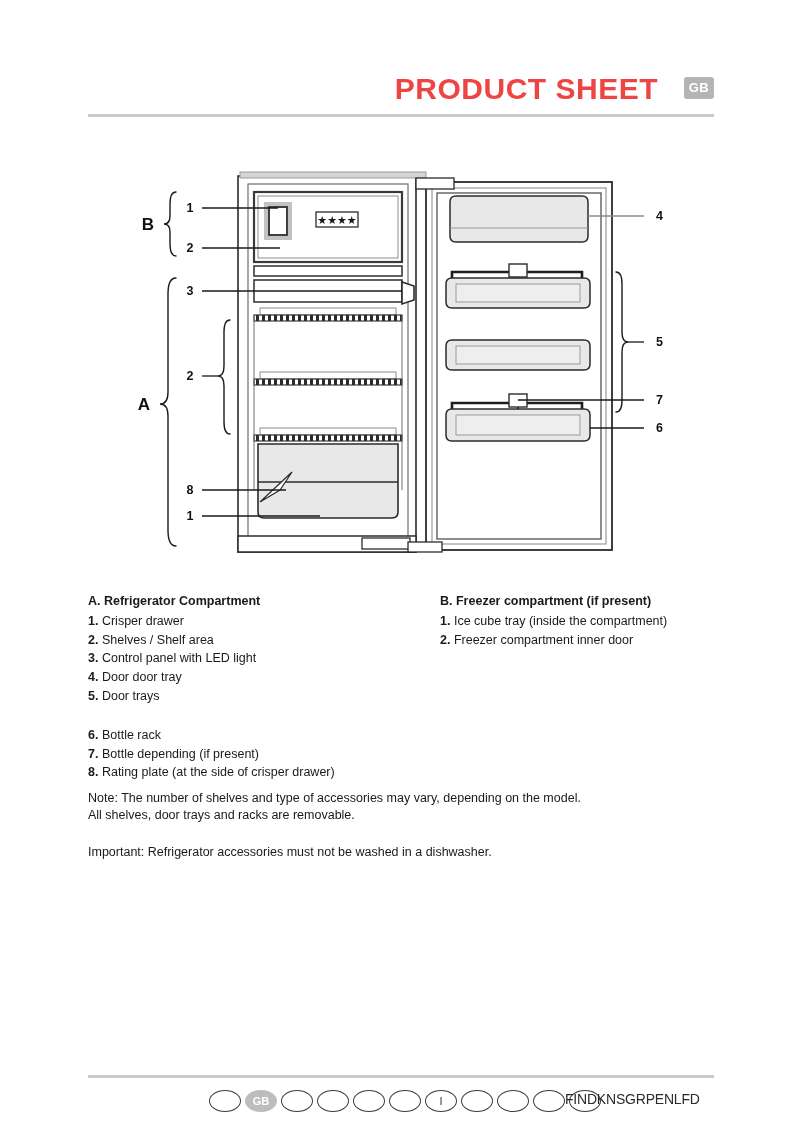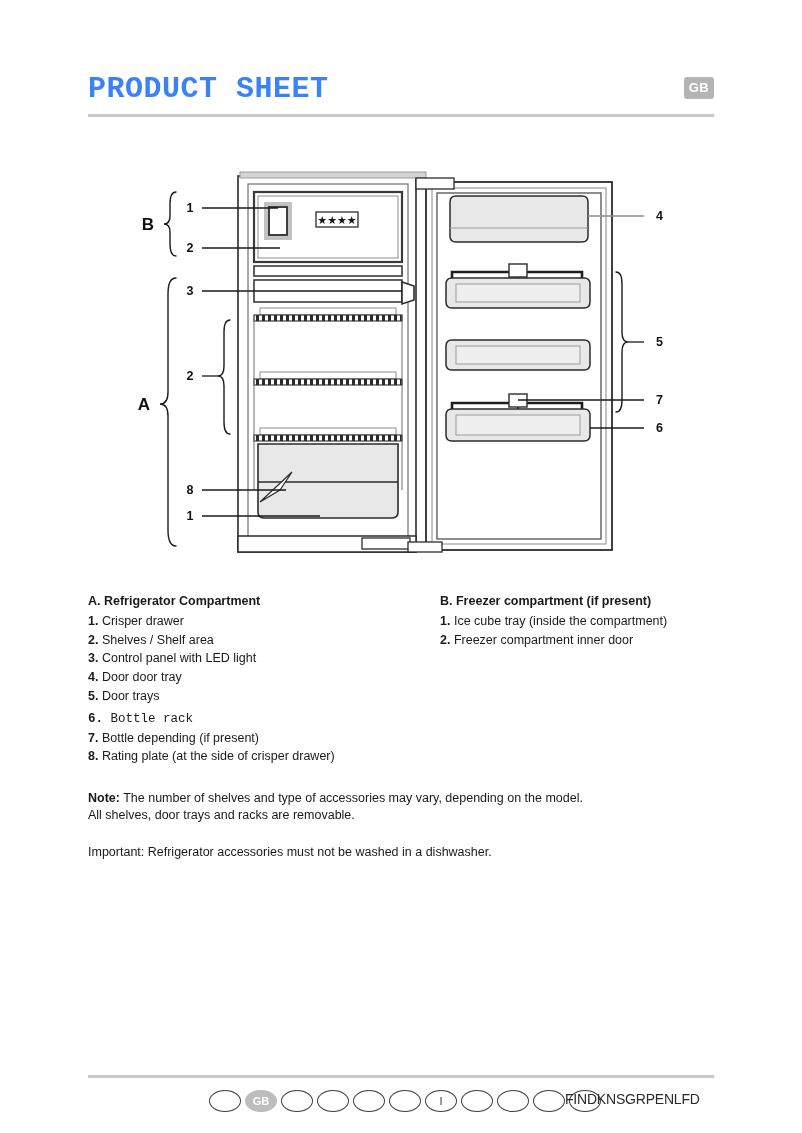--- a/index.html
+++ b/index.html
@@ -23,26 +23,26 @@
     left: 88px;
     top: 72px;
     width: 626px;
     height: 48px;
   }
   #page-title {
     position: absolute;
     left: 0;
     top: 0;
     width: 570px;
-    text-align: left;
+    text-align: right;
     font-size: 30px;
     font-weight: bold;
     letter-spacing: 0.5px;
-    color: #3b82f6;
-    font-family: Liberation Mono, monospace;
+    color: #ef4444;
+    font-family: Liberation Sans, sans-serif;
   }
   #lang-badge {
     position: absolute;
     right: 0;
     top: 5px;
     width: 30px;
     height: 22px;
     background: #b4b4b4;
     border-radius: 3px;
     color: #ffffff;
@@ -91,33 +91,33 @@
     margin: 0 0 1px 0;
     white-space: nowrap;
   }
   .legend-item {
     margin: 0;
     white-space: nowrap;
   }
   .legend-item .num {
     font-weight: bold;
   }
-  .legend-item.gap { margin-top: 4px; font-family: Liberation Mono, monospace; }
+  .legend-item.gap { margin-top: 20px; }
 
   
   #notes {
     position: absolute;
     left: 88px;
     top: 790px;
     width: 620px;
     font-size: 12.5px;
     line-height: 17px;
   }
   #notes p { margin: 0; }
-  #note-line1 .lead { font-weight: bold; }
+  #note-line1 .lead { font-weight: normal; }
   #important { margin-top: 20px !important; font-weight: normal; }
 
   
   #footer-rule {
     position: absolute;
     left: 88px;
     top: 1075px;
     width: 626px;
     height: 3px;
     background: #c9c9c9;

